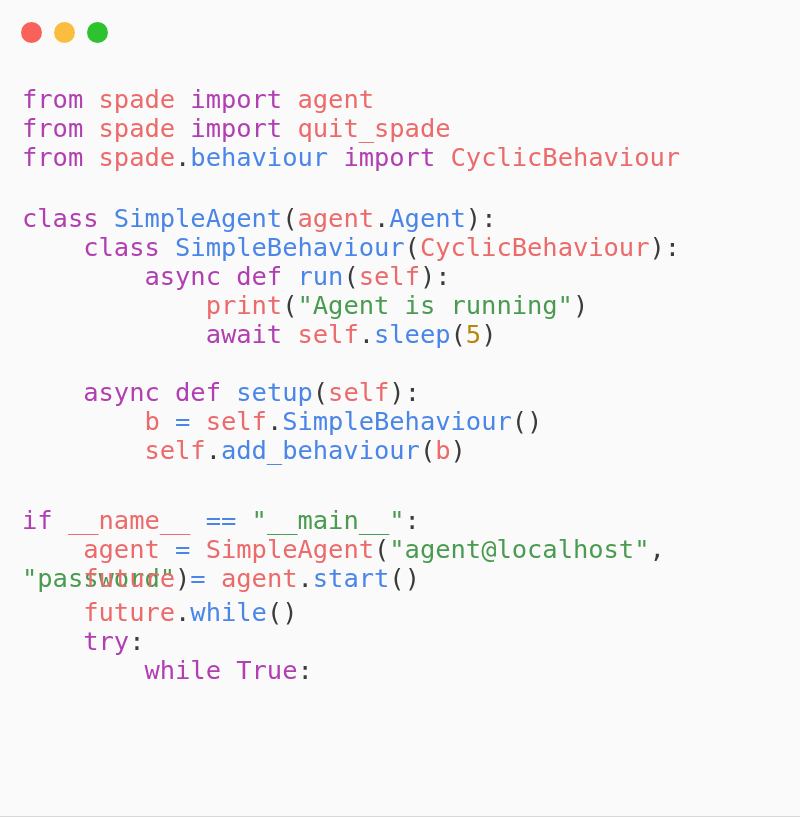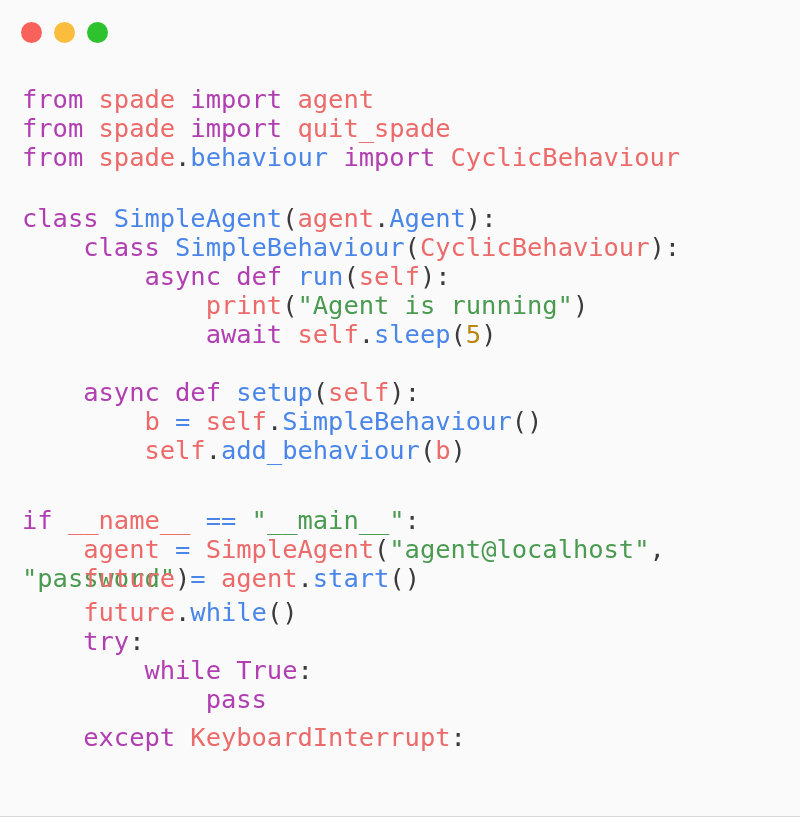--- a/index.html
+++ b/index.html
@@ -118,19 +118,17 @@
     <div class="code-line overlap-under" style="top:564px; left:22px"><span class="tok-str" style="color: rgb(74, 155, 80);">"password"</span><span class="tok-punc" style="color: rgb(59, 59, 59);">)</span></div>
 
     <div class="code-line overlap-over" style="top:564px"><span class="tok-punc" style="color: rgb(59, 59, 59);">    </span><span class="tok-name" style="color: rgb(236, 106, 106);">future</span><span class="tok-punc" style="color: rgb(59, 59, 59);"> </span><span class="tok-op" style="color: rgb(74, 134, 232);">=</span><span class="tok-punc" style="color: rgb(59, 59, 59);"> </span><span class="tok-name" style="color: rgb(236, 106, 106);">agent</span><span class="tok-punc" style="color: rgb(59, 59, 59);">.</span><span class="tok-fn" style="color: rgb(74, 134, 232);">start</span><span class="tok-punc" style="color: rgb(59, 59, 59);">()</span></div>
 
     <div class="code-line" style="top:598px"><span class="tok-punc" style="color: rgb(59, 59, 59);">    </span><span class="tok-name" style="color: rgb(236, 106, 106);">future</span><span class="tok-punc" style="color: rgb(59, 59, 59);">.</span><span class="tok-fn" style="color: rgb(74, 134, 232);">while</span><span class="tok-punc" style="color: rgb(59, 59, 59);">()</span></div>
 
     <div class="code-line" style="top:627px"><span class="tok-punc" style="color: rgb(59, 59, 59);">    </span><span class="tok-kw" style="color: rgb(177, 63, 177);">try</span><span class="tok-punc" style="color: rgb(59, 59, 59);">:</span></div>
 
     <div class="code-line" style="top:656px"><span class="tok-punc" style="color: rgb(59, 59, 59);">        </span><span class="tok-kw" style="color: rgb(177, 63, 177);">while</span><span class="tok-punc" style="color: rgb(59, 59, 59);"> </span><span class="tok-kw" style="color: rgb(177, 63, 177);">True</span><span class="tok-punc" style="color: rgb(59, 59, 59);">:</span></div>
 
-    <div class="code-line" style="top:685px"><span class="tok-punc" style="color: rgb(59, 59, 59);">            </span><span class="tok-kw" style="color: rgb(177, 63, 177);">pass</span></div>
 
-    <div class="code-line" style="top:723px"><span class="tok-punc" style="color: rgb(59, 59, 59);">    </span><span class="tok-kw" style="color: rgb(177, 63, 177);">except</span><span class="tok-punc" style="color: rgb(59, 59, 59);"> </span><span class="tok-name" style="color: rgb(236, 106, 106);">KeyboardInterrupt</span><span class="tok-punc" style="color: rgb(59, 59, 59);">:</span></div>
 
 
   </div>
 </div>
 
 </body></html>

